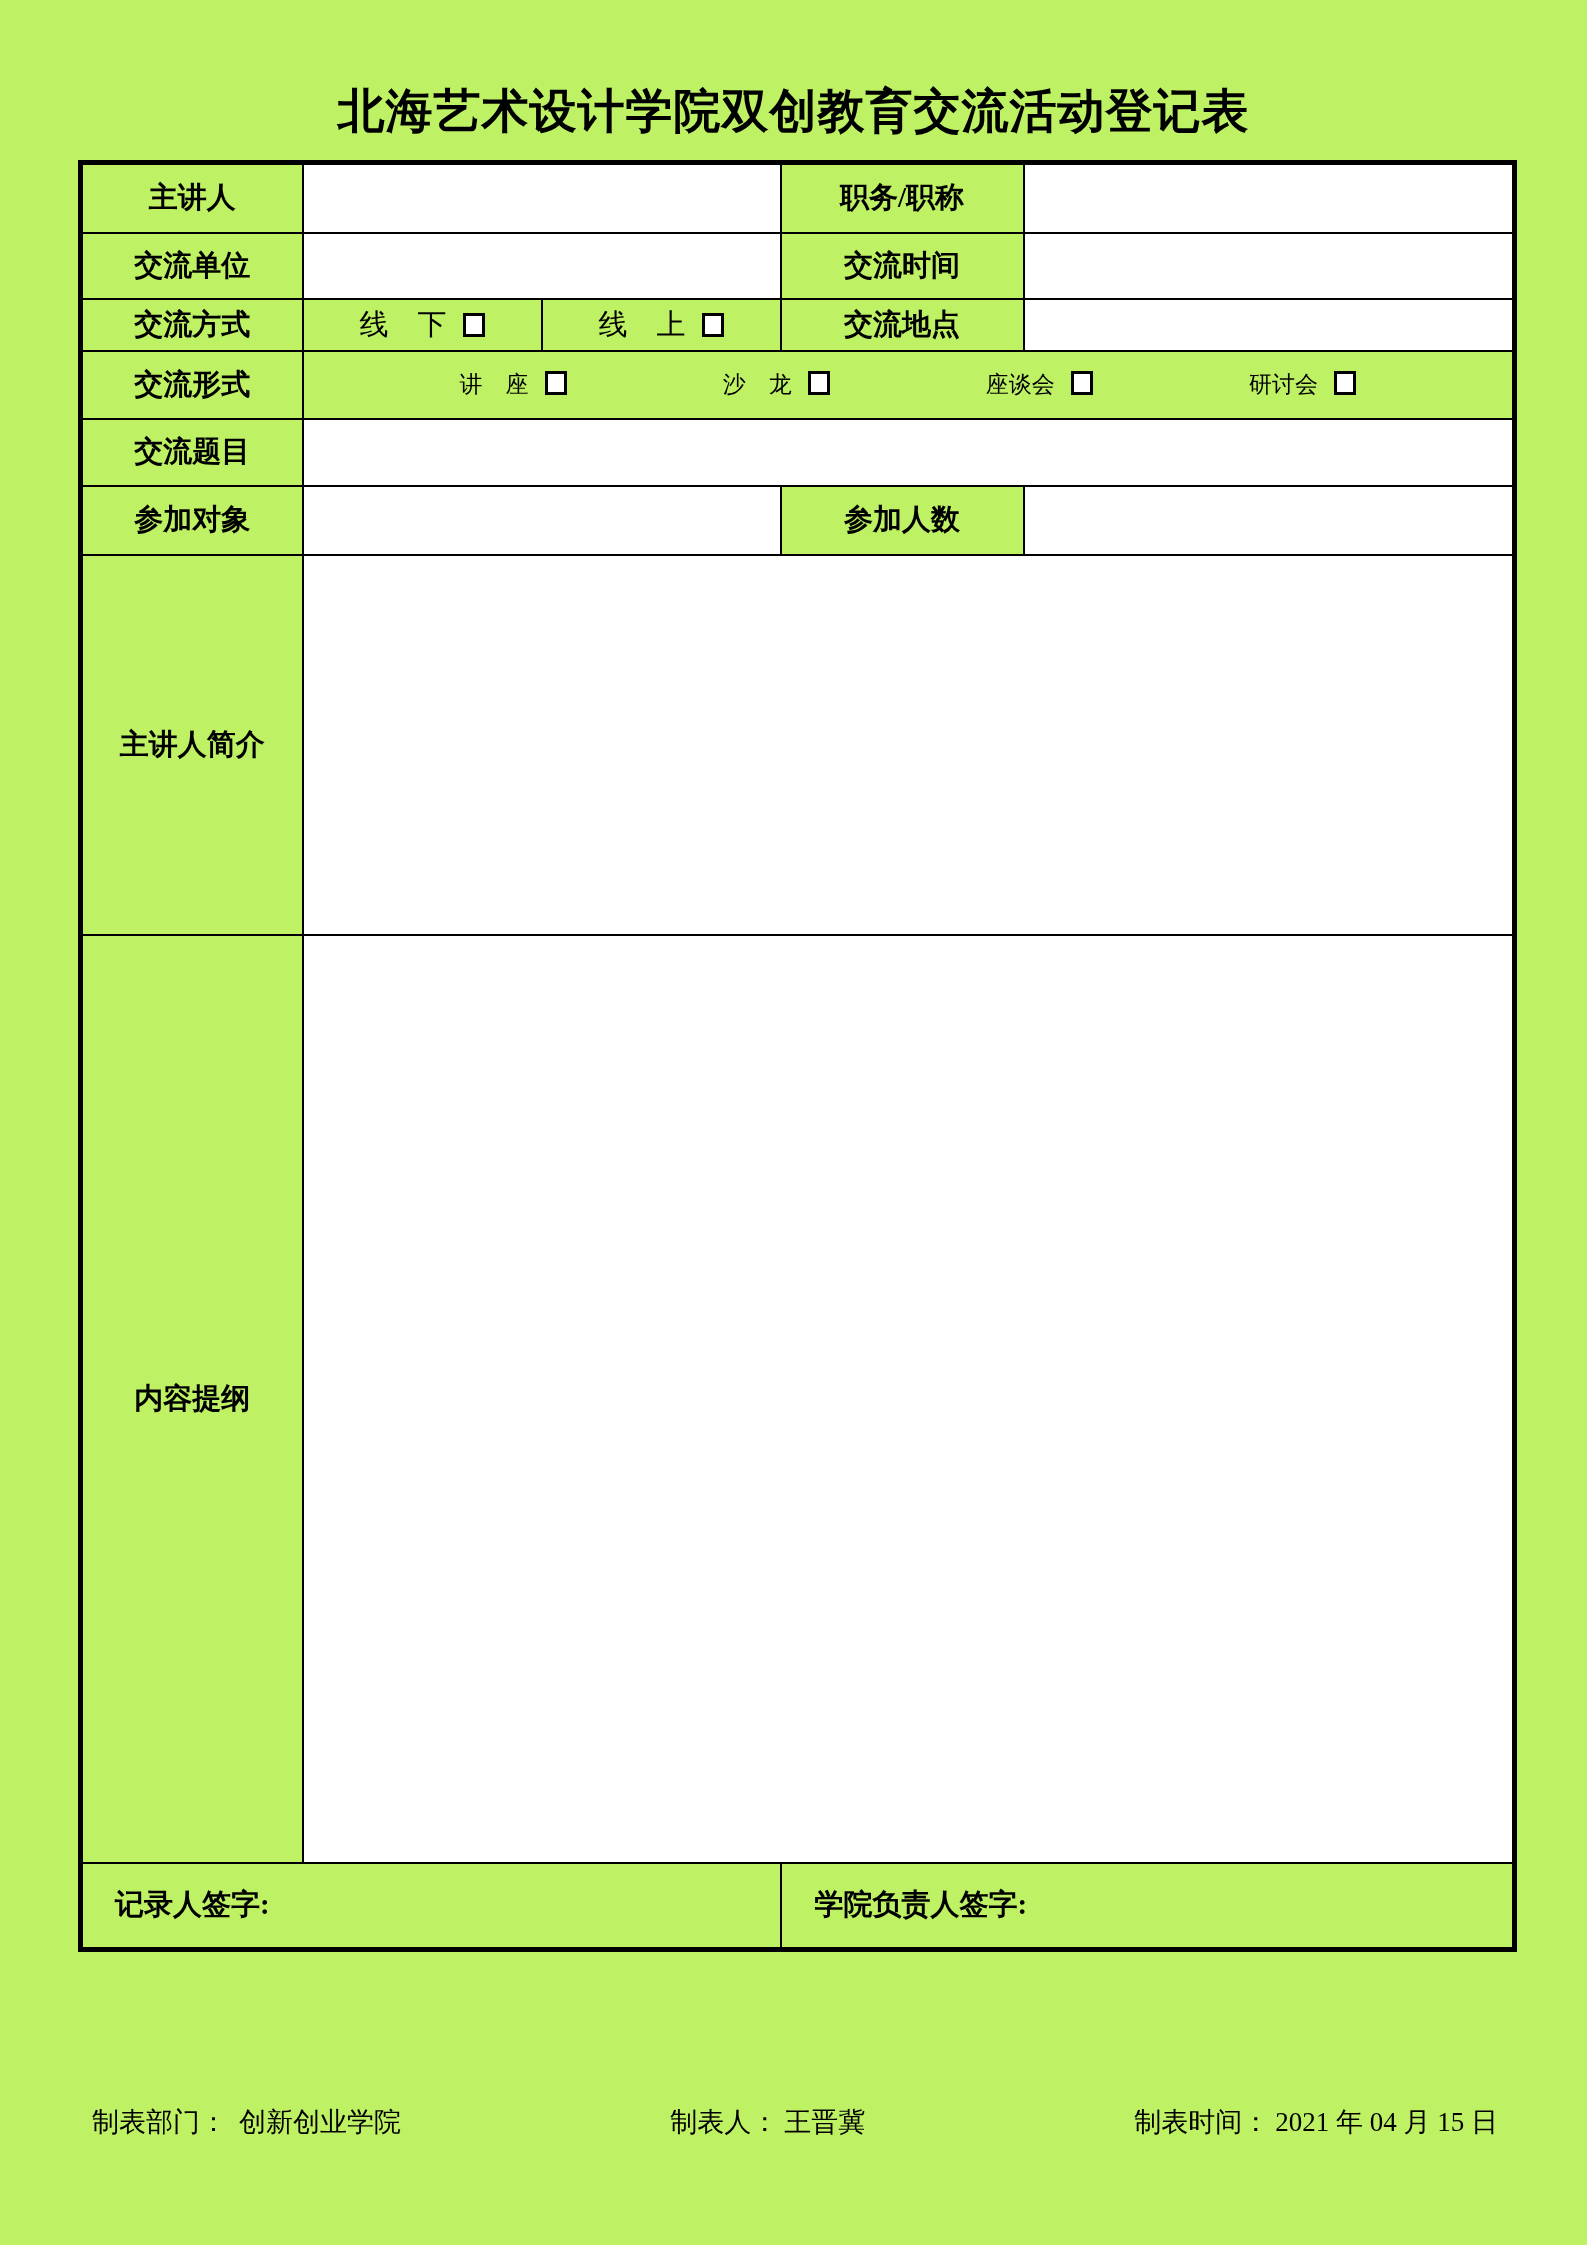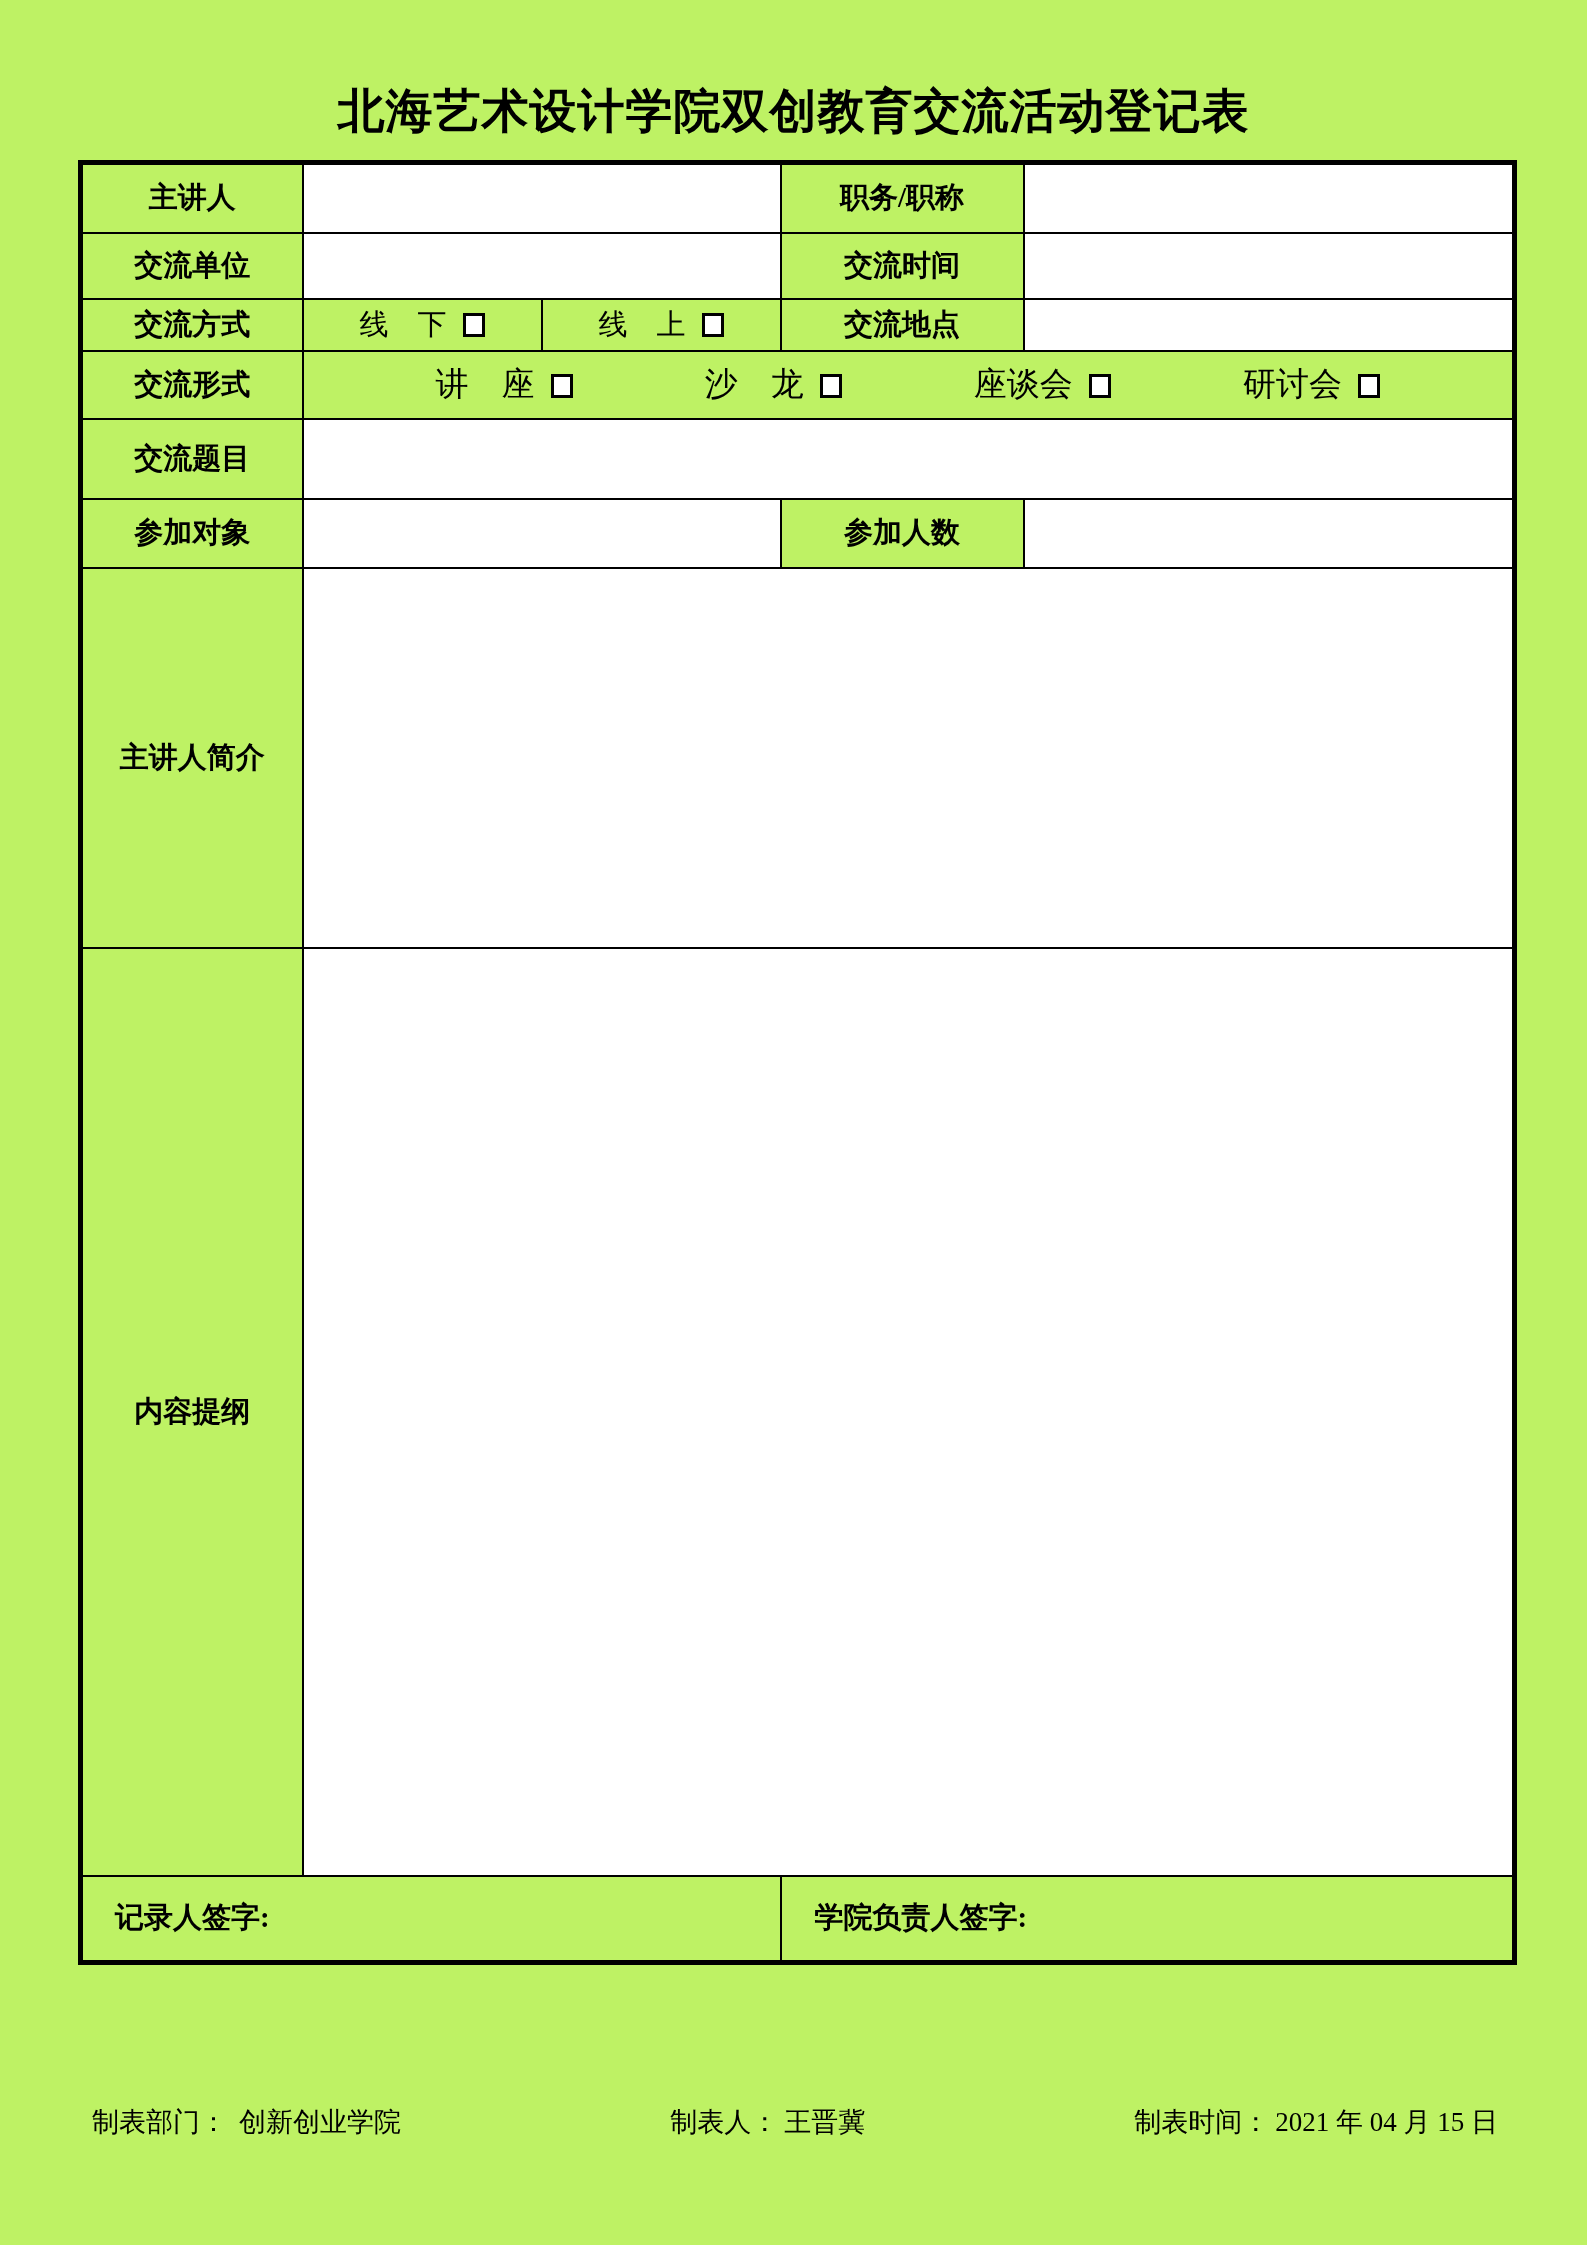--- a/index.html
+++ b/index.html
@@ -56,21 +56,21 @@
     text-align: center;
     vertical-align: middle;
     font-size: 29px;
     white-space: nowrap;
   }
   .opts-row {
     display: flex;
     justify-content: space-evenly;
     align-items: flex-start;
     width: 100%;
-    font-size: 33px;
+    font-size: 23px;
     white-space: nowrap;
   }
   .opt-item { white-space: nowrap; }
   .cbx {
     display: inline-block;
     width: 16px;
     height: 18px;
     border: 3px solid #000000;
     margin-left: 16px;
     vertical-align: -3px;
@@ -160,21 +160,21 @@
           <span class="opt-item">
             <span>座谈会</span><span class="cbx"></span>
           </span>
           <span class="opt-item">
             <span>研讨会</span><span class="cbx"></span>
           </span>
         </div>
       </td>
     </tr>
 
-    <tr style="height:80px">
+    <tr style="height:67px">
       <td class="lbl">交流题目</td>
       <td class="field" colspan="4"></td>
     </tr>
 
     <tr style="height:69px">
       <td class="lbl">参加对象</td>
       <td class="field" colspan="2"></td>
       <td class="lbl">参加人数</td>
       <td class="field"></td>
     </tr>

